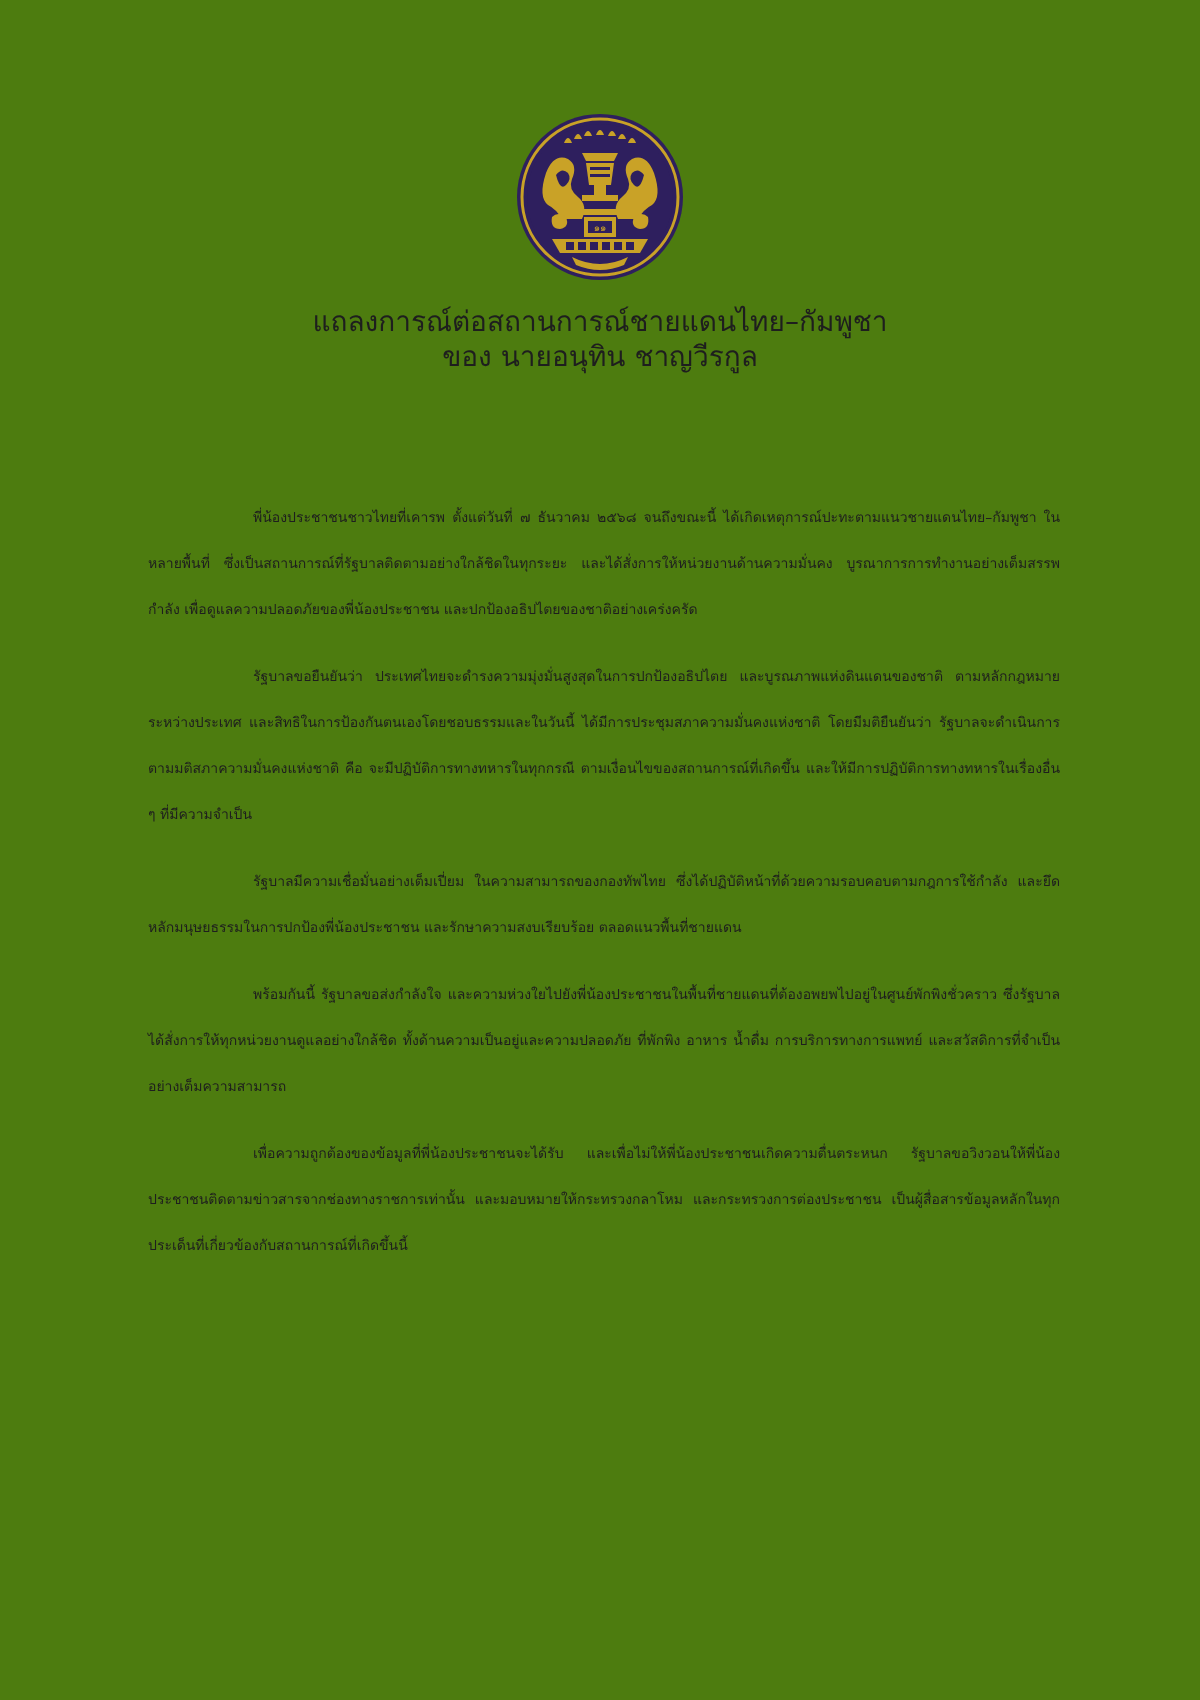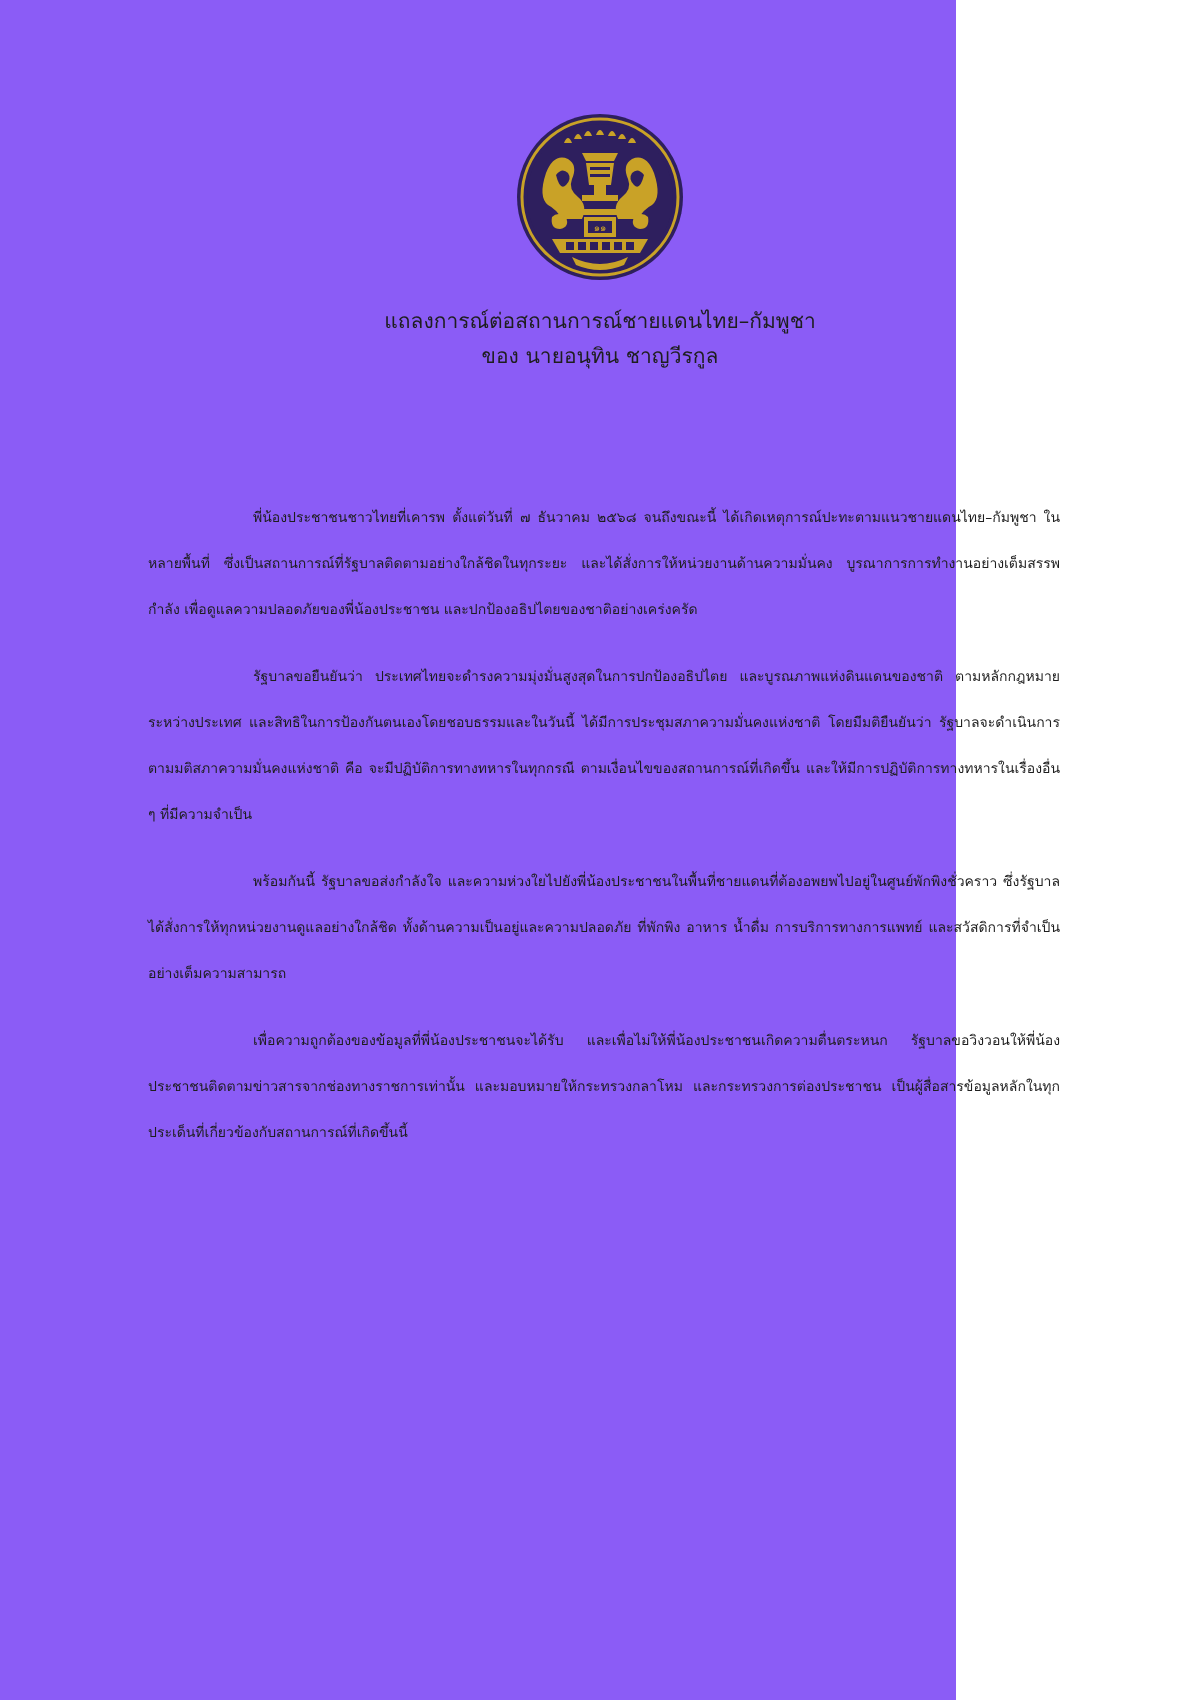--- a/index.html
+++ b/index.html
@@ -11,42 +11,42 @@
       width: 1200px;
       height: 1700px;
       position: relative;
       overflow: hidden;
       font-family: "DejaVu Sans", "Liberation Sans", sans-serif;
       color: #1a1a1a;
     }
     .page {
       position: absolute;
       left: 0; top: 0;
-      width: 956px;
+      width: 1200px;
       height: 1700px;
-      background: #8b5cf6;
+      background: #4d7c0f;
     }
     .seal {
       position: absolute;
       left: 516px;
       top: 113px;
       width: 168px;
       height: 168px;
     }
     .seal svg { width: 100%; height: 100%; display: block; }
 
     .header-block {
       position: absolute;
       left: 0;
       top: 304px;
       width: 1200px;
       text-align: center;
     }
     .header-line {
-      font-size: 21px;
+      font-size: 28px;
       line-height: 35px;
       height: 35px;
       white-space: nowrap;
       color: #1e1e1e;
     }
 
     .body-block {
       position: absolute;
       left: 148px;
       top: 494px;
@@ -116,17 +116,18 @@
   </div>
 
   <div class="header-block">
     <div class="header-line">แถลงการณ์ต่อสถานการณ์ชายแดนไทย–กัมพูชา</div>
     <div class="header-line">ของ นายอนุทิน ชาญวีรกูล</div>
   </div>
 
   <div class="body-block">
     <p class="para">พี่น้องประชาชนชาวไทยที่เคารพ ตั้งแต่วันที่ ๗ ธันวาคม ๒๕๖๘ จนถึงขณะนี้ ได้เกิดเหตุการณ์ปะทะตามแนวชายแดนไทย–กัมพูชา ในหลายพื้นที่ ซึ่งเป็นสถานการณ์ที่รัฐบาลติดตามอย่างใกล้ชิดในทุกระยะ และได้สั่งการให้หน่วยงานด้านความมั่นคง บูรณาการการทำงานอย่างเต็มสรรพกำลัง เพื่อดูแลความปลอดภัยของพี่น้องประชาชน และปกป้องอธิปไตยของชาติอย่างเคร่งครัด</p>
     <p class="para">รัฐบาลขอยืนยันว่า ประเทศไทยจะดำรงความมุ่งมั่นสูงสุดในการปกป้องอธิปไตย และบูรณภาพแห่งดินแดนของชาติ ตามหลักกฎหมายระหว่างประเทศ และสิทธิในการป้องกันตนเองโดยชอบธรรมและในวันนี้ ได้มีการประชุมสภาความมั่นคงแห่งชาติ โดยมีมติยืนยันว่า รัฐบาลจะดำเนินการตามมติสภาความมั่นคงแห่งชาติ คือ จะมีปฏิบัติการทางทหารในทุกกรณี ตามเงื่อนไขของสถานการณ์ที่เกิดขึ้น และให้มีการปฏิบัติการทางทหารในเรื่องอื่น ๆ ที่มีความจำเป็น</p>
+    <p class="para">รัฐบาลมีความเชื่อมั่นอย่างเต็มเปี่ยม ในความสามารถของกองทัพไทย ซึ่งได้ปฏิบัติหน้าที่ด้วยความรอบคอบตามกฎการใช้กำลัง และยึดหลักมนุษยธรรมในการปกป้องพี่น้องประชาชน และรักษาความสงบเรียบร้อย ตลอดแนวพื้นที่ชายแดน</p>
     <p class="para">พร้อมกันนี้ รัฐบาลขอส่งกำลังใจ และความห่วงใยไปยังพี่น้องประชาชนในพื้นที่ชายแดนที่ต้องอพยพไปอยู่ในศูนย์พักพิงชั่วคราว ซึ่งรัฐบาลได้สั่งการให้ทุกหน่วยงานดูแลอย่างใกล้ชิด ทั้งด้านความเป็นอยู่และความปลอดภัย ที่พักพิง อาหาร น้ำดื่ม การบริการทางการแพทย์ และสวัสดิการที่จำเป็น อย่างเต็มความสามารถ</p>
     <p class="para">เพื่อความถูกต้องของข้อมูลที่พี่น้องประชาชนจะได้รับ และเพื่อไม่ให้พี่น้องประชาชนเกิดความตื่นตระหนก รัฐบาลขอวิงวอนให้พี่น้องประชาชนติดตามข่าวสารจากช่องทางราชการเท่านั้น และมอบหมายให้กระทรวงกลาโหม และกระทรวงการต่องประชาชน เป็นผู้สื่อสารข้อมูลหลักในทุกประเด็นที่เกี่ยวข้องกับสถานการณ์ที่เกิดขึ้นนี้</p>
   </div>
 
 </div>
 
 </body></html>

